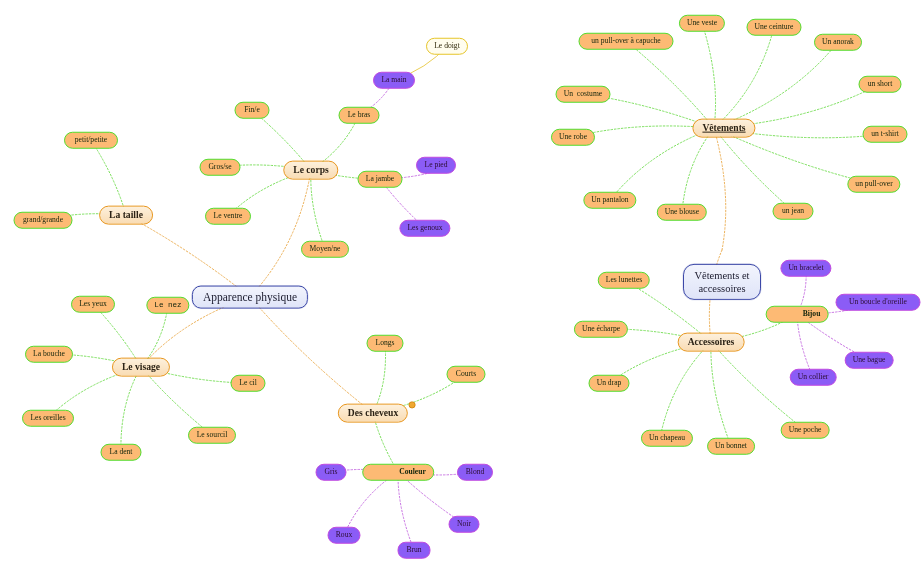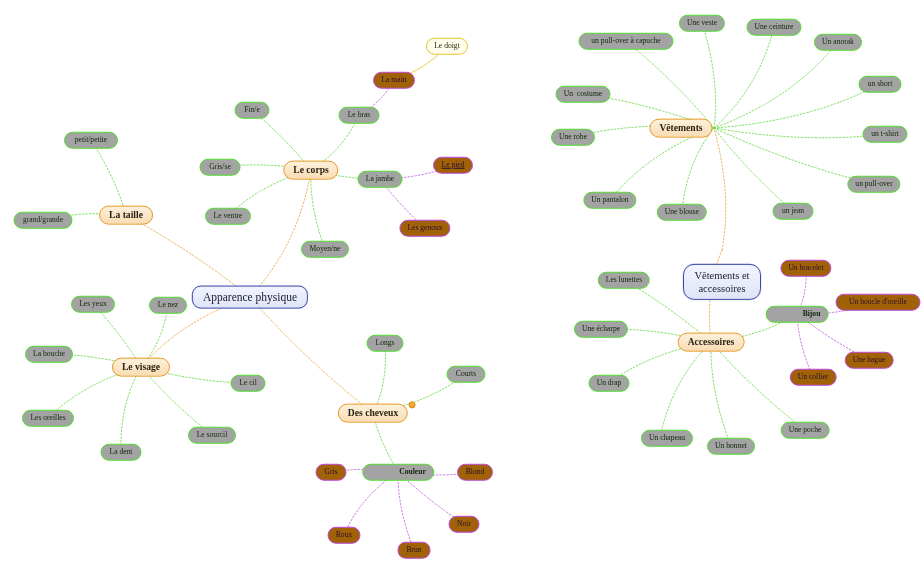--- a/index.html
+++ b/index.html
@@ -61,30 +61,30 @@
     background: linear-gradient(#fdf0dc, #f9dcb4);
     border-color: #e8961e;
     border-width: 1.3px;
     color: #2b2215;
     font-size: 9.6px;
     font-weight: bold;
     padding: 3px 9px;
   }
   
   .node.green {
-    background: #a3a3a3;
+    background: #fdba74;
     border-color: #52dd2e;
     border-width: 1.3px;
     color: #10230b;
     font-size: 7.6px;
     padding: 3px 7px;
   }
   
   .node.purple {
-    background: #a16207;
+    background: #8b5cf6;
     border-color: #c14ae0;
     border-width: 1.3px;
     color: #2a0d32;
     font-size: 7.6px;
     padding: 3px 7px;
   }
   
   .node.yellow {
     background: #fffdee;
     border-color: #e6c52a;
@@ -173,47 +173,47 @@
 
   <div id="nodes">
       <div class="node root" style="left: 250px; top: 297px; min-width: 95px; min-height: 19px;"><span>Apparence physique</span></div>
       <div class="node topic" style="left: 126px; top: 215px; min-width: 48px; min-height: 18px;"><span>La taille</span></div>
       <div class="node topic" style="left: 311px; top: 170px; min-width: 51px; min-height: 18px;"><span>Le corps</span></div>
       <div class="node topic" style="left: 141px; top: 367px; min-width: 53px; min-height: 18px;"><span>Le visage</span></div>
       <div class="node topic" style="left: 373px; top: 413px; min-width: 63px; min-height: 18px;"><span>Des cheveux</span><span class="collapse-dot" style="left: 73px; top: 0px;"></span></div>
       <div class="node green" style="left: 91px; top: 140px; min-width: 54px; min-height: 15px;"><span>petit/petite</span></div>
       <div class="node green" style="left: 43px; top: 220px; min-width: 59px; min-height: 15px;"><span>grand/grande</span></div>
       <div class="node green" style="left: 252px; top: 110px; min-width: 35px; min-height: 15px;"><span>Fin/e</span></div>
-      <div class="node green" style="left: 220px; top: 167px; min-width: 41px; min-height: 15px;"><span>Gris/se</span></div>
+      <div class="node green" style="left: 220px; top: 167px; min-width: 41px; min-height: 15px;"><span>Gros/se</span></div>
       <div class="node green" style="left: 228px; top: 216px; min-width: 46px; min-height: 15px;"><span>Le ventre</span></div>
       <div class="node green" style="left: 325px; top: 249px; min-width: 48px; min-height: 15px;"><span>Moyen/ne</span></div>
       <div class="node green" style="left: 359px; top: 115px; min-width: 41px; min-height: 15px;"><span>Le bras</span></div>
       <div class="node purple" style="left: 394px; top: 80px; min-width: 42px; min-height: 15px;"><span>La main</span></div>
       <div class="node yellow" style="left: 447px; top: 46px; min-width: 42px; min-height: 15px;"><span>Le doigt</span></div>
       <div class="node green" style="left: 380px; top: 179px; min-width: 45px; min-height: 15px;"><span>La jambe</span></div>
-      <div class="node purple" style="left: 453px; top: 165px; min-width: 40px; min-height: 15px; text-decoration: underline;"><span>Le pied</span></div>
+      <div class="node purple" style="left: 436px; top: 165px; min-width: 40px; min-height: 15px;"><span>Le pied</span></div>
       <div class="node purple" style="left: 425px; top: 228px; min-width: 50px; min-height: 15px;"><span>Les genoux</span></div>
       <div class="node green" style="left: 93px; top: 304px; min-width: 44px; min-height: 15px;"><span>Les yeux</span></div>
-      <div class="node green" style="left: 168px; top: 305px; min-width: 38px; min-height: 15px;"><span>Le nez</span></div>
+      <div class="node green" style="left: 168px; top: 305px; min-width: 38px; min-height: 15px; font-family: Liberation Mono, monospace;"><span>Le nez</span></div>
       <div class="node green" style="left: 49px; top: 354px; min-width: 48px; min-height: 15px;"><span>La bouche</span></div>
       <div class="node green" style="left: 248px; top: 383px; min-width: 35px; min-height: 15px;"><span>Le cil</span></div>
       <div class="node green" style="left: 48px; top: 418px; min-width: 52px; min-height: 15px;"><span>Les oreilles</span></div>
       <div class="node green" style="left: 212px; top: 435px; min-width: 48px; min-height: 15px;"><span>Le sourcil</span></div>
       <div class="node green" style="left: 121px; top: 452px; min-width: 41px; min-height: 15px;"><span>La dent</span></div>
       <div class="node green" style="left: 385px; top: 343px; min-width: 37px; min-height: 15px;"><span>Longs</span></div>
       <div class="node green" style="left: 466px; top: 374px; min-width: 39px; min-height: 15px;"><span>Courts</span></div>
       <div class="node green bold" style="left: 398px; top: 472px; min-width: 43px; min-height: 16px;"><span>Couleur</span></div>
       <div class="node purple" style="left: 331px; top: 472px; min-width: 31px; min-height: 15px;"><span>Gris</span></div>
       <div class="node purple" style="left: 475px; top: 472px; min-width: 36px; min-height: 15px;"><span>Blond</span></div>
       <div class="node purple" style="left: 344px; top: 535px; min-width: 33px; min-height: 15px; text-align: right;"><span>Roux</span></div>
       <div class="node purple" style="left: 414px; top: 550px; min-width: 33px; min-height: 15px; border-radius: 8px;"><span>Brun</span></div>
       <div class="node purple" style="left: 464px; top: 524px; min-width: 31px; min-height: 15px;"><span>Noir</span></div>
       <div class="node root two-line" style="left: 722px; top: 250px; min-width: 78px; min-height: 30px; margin-top: 32px;"><span>Vêtements et
 accessoires</span></div>
-      <div class="node topic" style="left: 681px; top: 128px; min-width: 56px; min-height: 18px;"><span>Vêtements</span></div>
+      <div class="node topic" style="left: 724px; top: 128px; min-width: 56px; min-height: 18px; text-decoration: underline;"><span>Vêtements</span></div>
       <div class="node topic" style="left: 711px; top: 342px; min-width: 62px; min-height: 18px;"><span>Accessoires</span></div>
       <div class="node green" style="left: 626px; top: 41px; min-width: 95px; min-height: 15px;"><span>un pull-over à capuche</span></div>
       <div class="node green" style="left: 702px; top: 23px; min-width: 46px; min-height: 15px;"><span>Une veste</span></div>
       <div class="node green" style="left: 774px; top: 27px; min-width: 54px; min-height: 15px;"><span>Une ceinture</span></div>
       <div class="node green" style="left: 838px; top: 42px; min-width: 48px; min-height: 15px;"><span>Un anorak</span></div>
       <div class="node green" style="left: 880px; top: 84px; min-width: 43px; min-height: 15px;"><span>un short</span></div>
       <div class="node green" style="left: 583px; top: 94px; min-width: 55px; min-height: 15px;"><span>Un  costume</span></div>
       <div class="node green" style="left: 573px; top: 137px; min-width: 44px; min-height: 15px;"><span>Une robe</span></div>
       <div class="node green" style="left: 885px; top: 134px; min-width: 45px; min-height: 15px;"><span>un t-shirt</span></div>
       <div class="node green" style="left: 874px; top: 184px; min-width: 52px; min-height: 15px;"><span>un pull-over</span></div>

